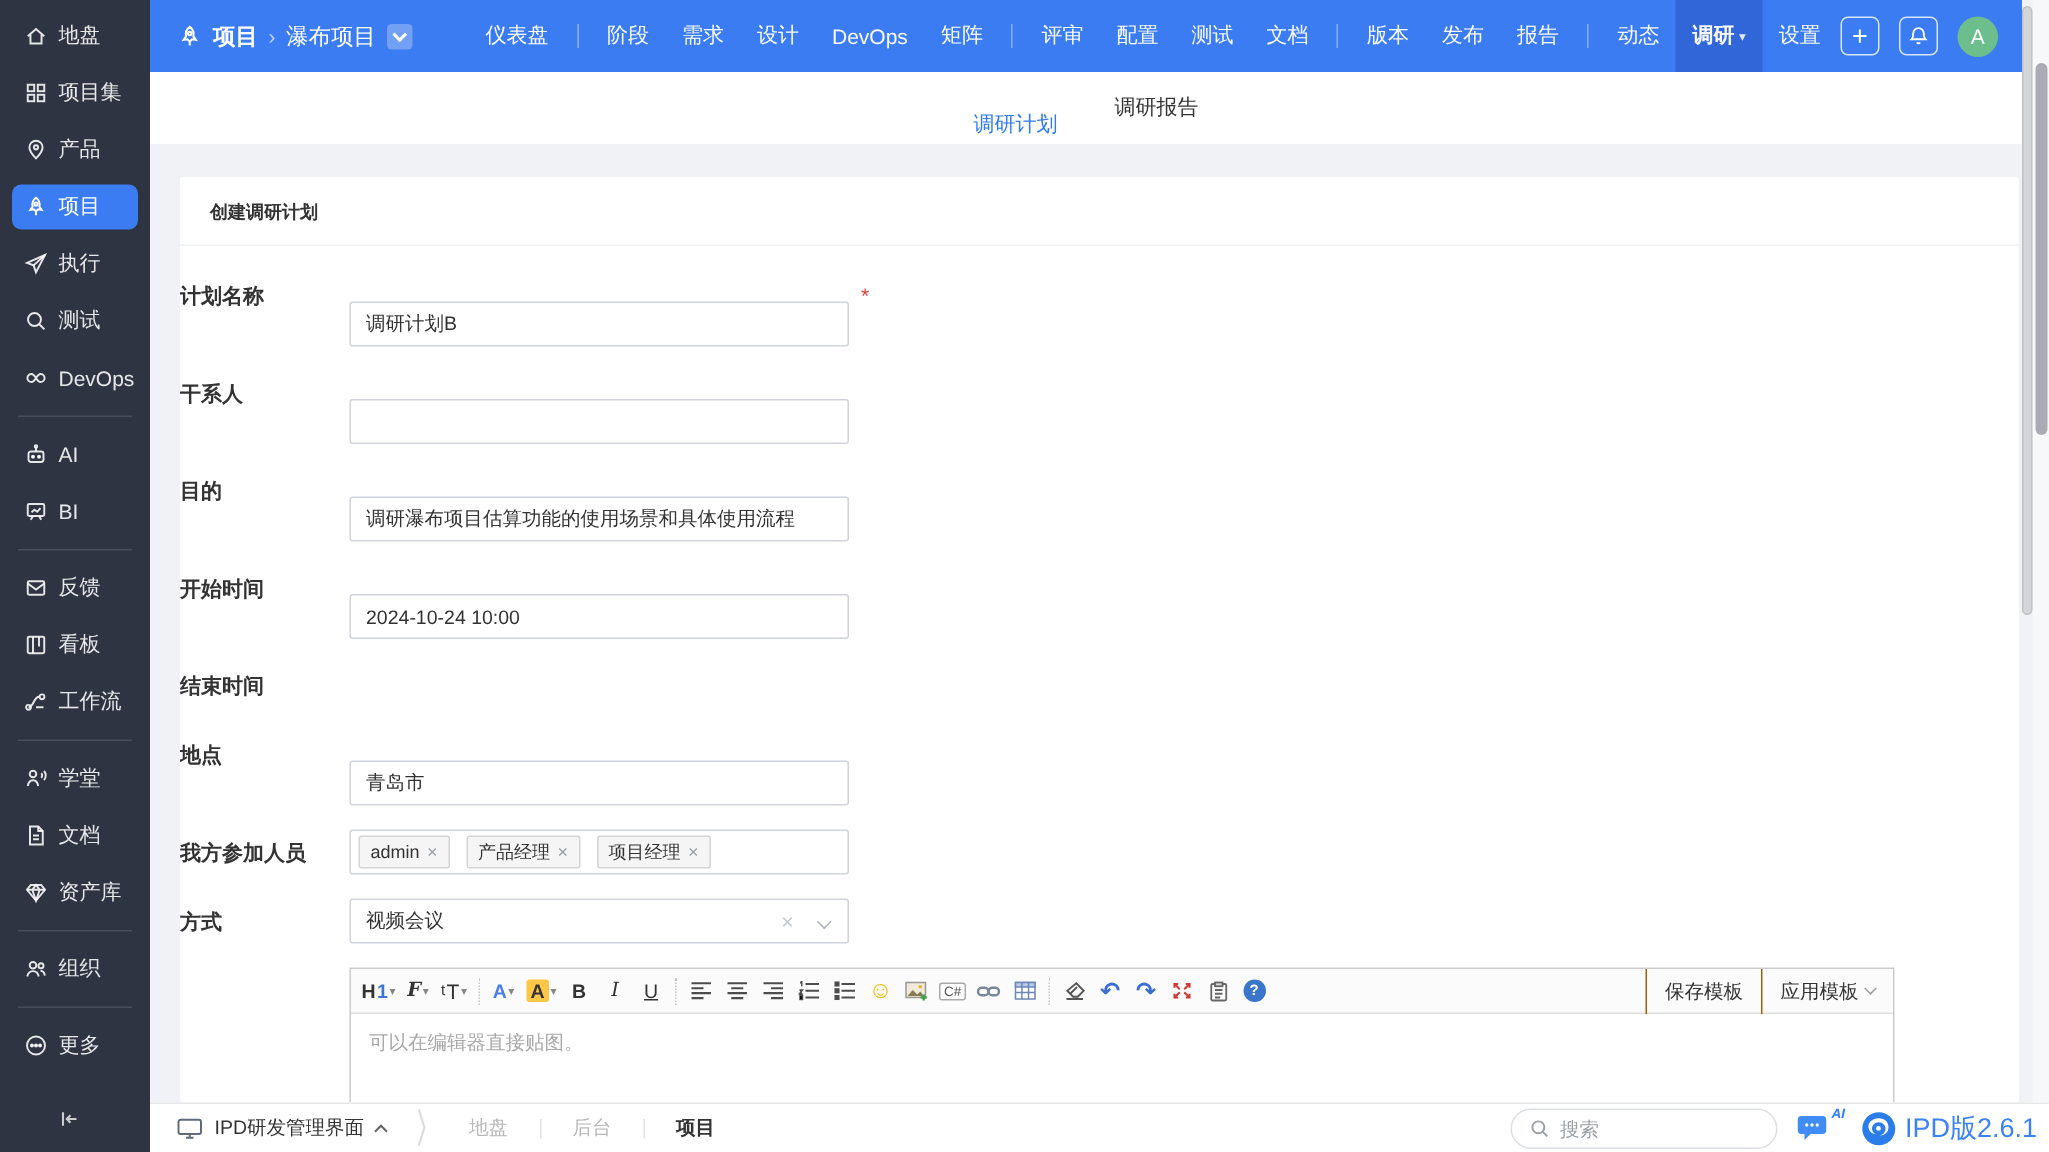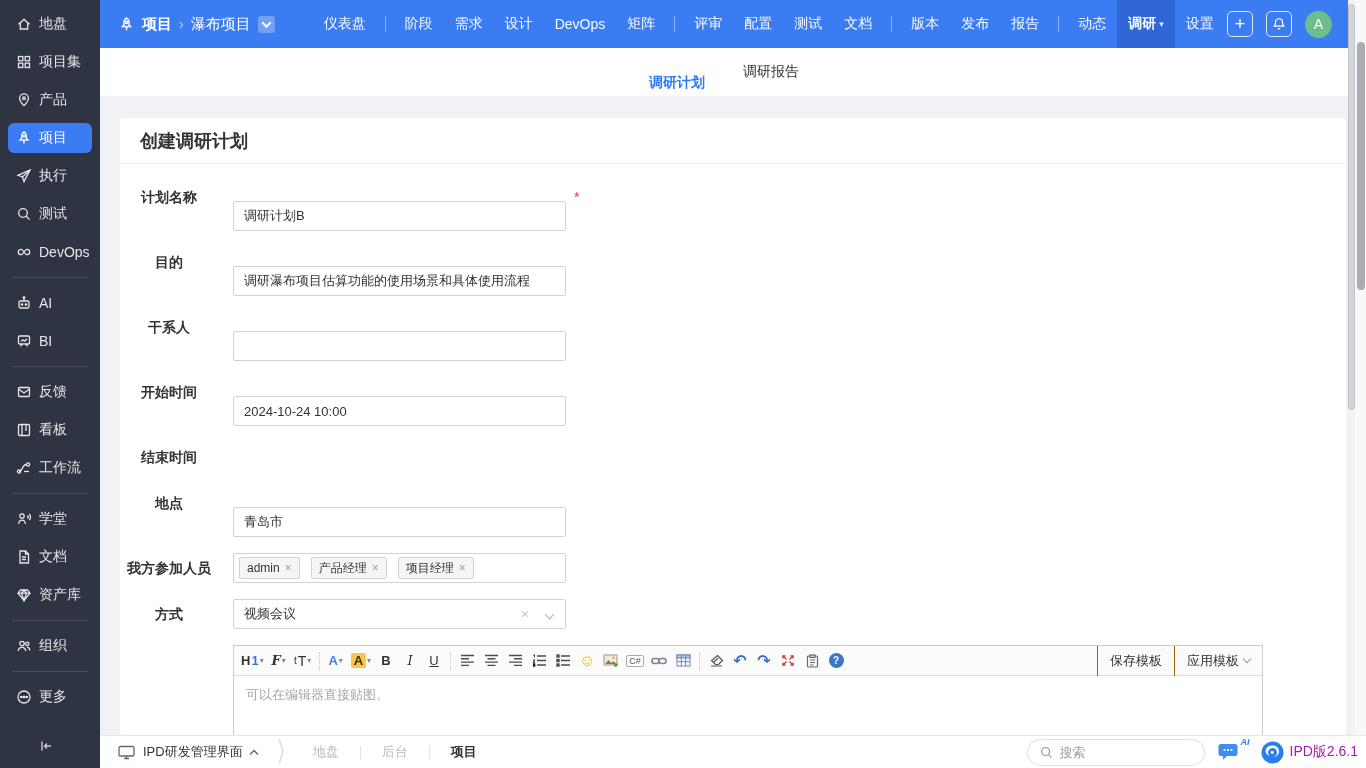--- a/index.html
+++ b/index.html
@@ -27,28 +27,28 @@
   .nav-item.active { background:#3166d8; font-weight:bold; gap:3px; }
   .nav-item .tri { font-size:9px; color:rgba(255,255,255,.85); }
   .nav-div { width:1px; height:16px; background:rgba(255,255,255,.4); margin:0 8px; }
   .top-actions { position:absolute; right:16px; top:0; height:48px; display:flex; align-items:center; gap:13px; }
   .icon-btn { width:26px; height:26px; border:1.5px solid rgba(255,255,255,.8); border-radius:5px; display:flex; align-items:center; justify-content:center; font-size:18px; color:#fff; cursor:pointer; line-height:1; }
   .avatar { width:27px; height:27px; border-radius:50%; background:#6dbe8d; color:#fff; font-size:14px; display:flex; align-items:center; justify-content:center; cursor:pointer; }
 
   
   .tabbar { position:absolute; left:100px; top:48px; width:1248px; height:48px; background:#fff; display:flex; align-items:center; justify-content:center; gap:38px; font-size:14px; z-index:10; }
   .tab { cursor:pointer; color:#333; }
-  .tab.active { color:#2f7bf6; font-weight:bold;margin-top:22px; }
+  .tab.active { color:#2f7bf6; font-weight:normal;margin-top:22px; }
 
   
   .panel { position:absolute; left:120px; top:118px; width:1226px; height:617px; background:#fff; border-radius:2px; overflow:hidden; }
-  .panel-hd { height:46px; line-height:46px; padding-left:20px; font-size:18px; font-weight:bold; color:#333; border-bottom:1px solid #eef0f2; }
+  .panel-hd { height:46px; line-height:46px; padding-left:20px; font-size:12px; font-weight:bold; color:#333; border-bottom:1px solid #eef0f2; }
   .form { padding-top:18px; }
   .row { display:flex; margin-bottom:16px; }
-  .flabel { width:113px; text-align:center; padding-right:15px; font-size:14px; font-weight:bold; color:#333; line-height:30px; flex:0 0 113px; }
+  .flabel { width:113px; text-align:left; padding-right:15px; font-size:14px; font-weight:bold; color:#333; line-height:30px; flex:0 0 113px; }
   .finput { width:333px; height:30px; border:1px solid #d0d3d9; border-radius:2px; padding:0 10px; font-size:13px; color:#333; background:#fff;
     font-family:"Liberation Sans","DejaVu Sans",sans-serif;margin-top:19px; }
   .req { color:#e0443e; font-size:14px; margin-left:8px; line-height:30px; }
   .tagbox { width:333px; height:30px; border:1px solid #d0d3d9; border-radius:2px; display:flex; align-items:center; gap:11px; padding:0 5px; }
   .chip { height:22px; background:#f5f5f5; border:1px solid #d4d4d4; border-radius:2px; display:flex; align-items:center; gap:5px; padding:0 7px; font-size:12px; color:#333; cursor:default; }
   .chip .x { color:#9aa0a6; font-size:12px; cursor:pointer; }
   .selectbox { position:relative; width:333px; height:30px; border:1px solid #d0d3d9; border-radius:2px; padding:0 10px; font-size:13px; line-height:28px; color:#333; cursor:pointer; }
   .selectbox .clear { position:absolute; right:36px; top:7px; color:#c3c7cc; font-size:14px; line-height:1; cursor:pointer; }
   .selectbox .sel-caret { position:absolute; right:12px; top:11px; width:7px; height:7px; border-right:1.5px solid #aeb2b8; border-bottom:1.5px solid #aeb2b8; transform:rotate(45deg); }
 
@@ -82,21 +82,21 @@
   .sb-chev { color:#dcdcdc; font-size:18px; font-weight:bold; margin:0 10px; transform:scaleY(1.5); }
   .sb-crumb { color:#b8b8b8; cursor:pointer; }
   .sb-crumb.cur { color:#333; font-weight:bold; }
   .sb-div { width:1px; height:13px; background:#e2e2e2; margin:0 13px; }
   .sb-right { position:absolute; right:8px; display:flex; align-items:center; gap:13px; }
   .search-pill { width:178px; height:27px; border:1px solid #dcdfe3; border-radius:14px; display:flex; align-items:center; gap:7px; padding:0 12px; background:#fff; }
   .search-pill input { border:none; outline:none; width:120px; font-size:13px; color:#333; font-family:"Liberation Sans","DejaVu Sans",sans-serif; }
   .search-pill input::placeholder { color:#9aa0a6; }
   .ai-wrap { position:relative; width:30px; height:22px; cursor:pointer; }
   .ai-tag { position:absolute; right:-2px; top:-4px; font-size:9px; font-weight:bold; font-style:italic; color:#2f7bf6; }
-  .version { color:#a21caf; font-size:14px; display:flex; align-items:center; gap:6px; }
+  .version { color:#3b82f6; font-size:18px; display:flex; align-items:center; gap:6px; }
 
   
   .scroll-outer { position:absolute; right:0; top:0; width:11px; height:735px; background:#f7f8fa; z-index:50; }
   .scroll-outer .thumb { position:absolute; left:1.5px; top:42px; width:8px; height:248px; background:#a9adb3; border-radius:4px; }
   .scroll-inner { position:absolute; right:11px; top:4px; width:7px; height:406px; background:#d3d5d8; border:1px solid #bfc2c6; border-radius:4px; z-index:50; }
 
   svg { display:block; }
 </style>
 </head>
 <body>
@@ -308,27 +308,27 @@
   <div class="form">
 
     <div class="row">
       <label class="flabel">计划名称</label>
       <input class="finput" value="调研计划B" style="">
       <span class="req">*</span>
     </div>
 
 
     <div class="row">
+      <label class="flabel">干系人</label>
+      <input class="finput" value="" style="">
+    </div>
+
+    <div class="row">
       <label class="flabel">目的</label>
       <input class="finput" value="调研瀑布项目估算功能的使用场景和具体使用流程" style="">
-    </div>
-
-    <div class="row">
-      <label class="flabel">干系人</label>
-      <input class="finput" value="" style="">
     </div>
 
     <div class="row">
       <label class="flabel">开始时间</label>
       <input class="finput" value="2024-10-24 10:00" style="">
     </div>
 
     <div class="row">
       <label class="flabel">结束时间</label>
     </div>

